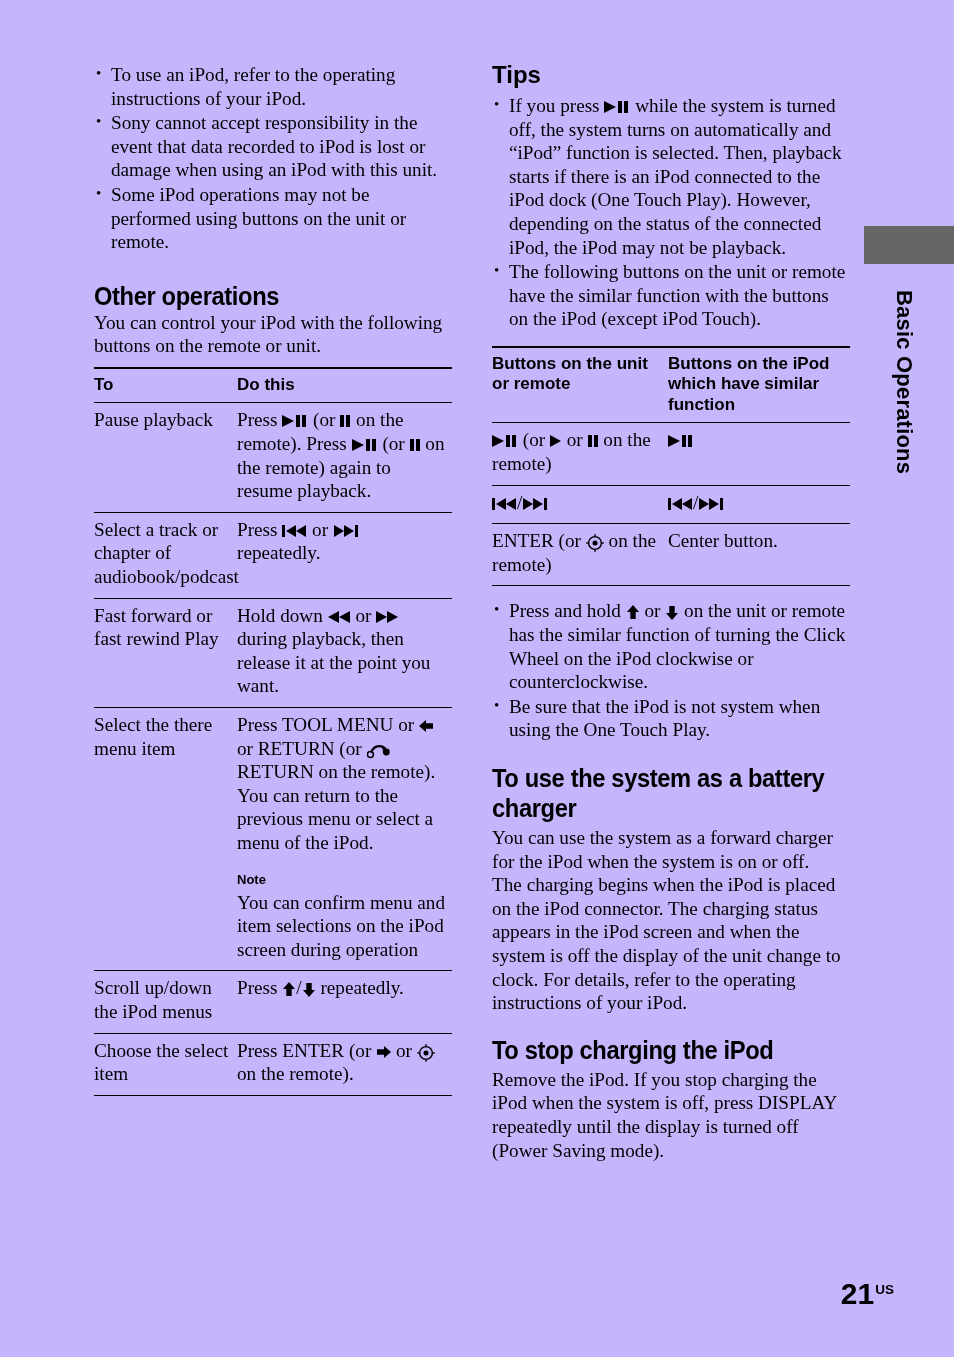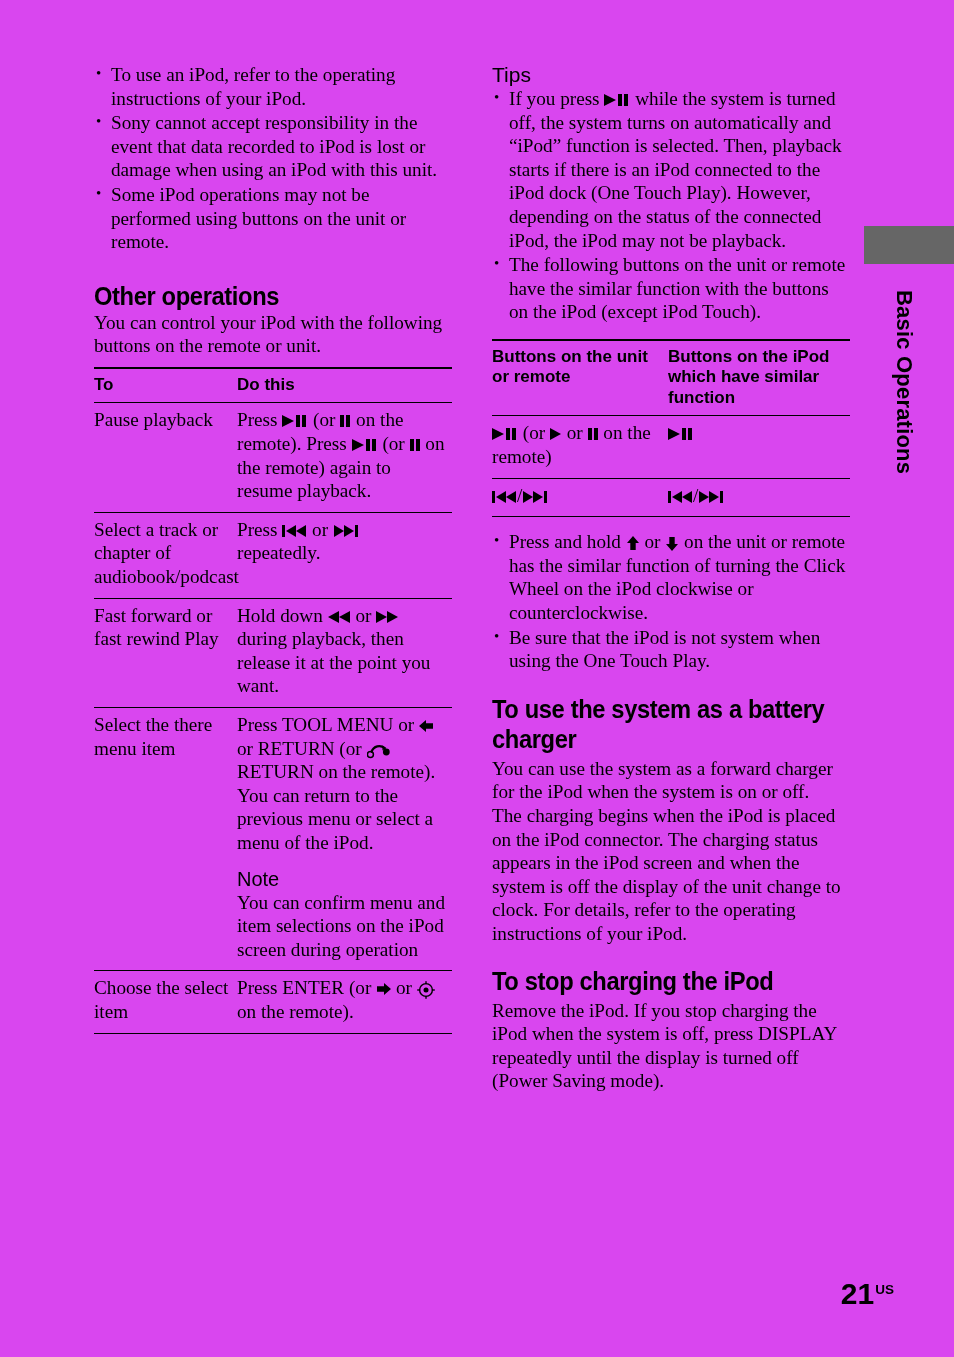--- a/index.html
+++ b/index.html
@@ -9,21 +9,21 @@
   }
   body {
     font-family: "Liberation Serif", "DejaVu Serif", serif;
     color: #000000;
   }
   .page {
     position: relative;
     width: 954px;
     height: 1357px;
     overflow: hidden;
-    background: #d946ef;
+    background: #c4b5fd;
   }
 
   
   .col {
     position: absolute;
     top: 63px;
     width: 358px;
   }
   .col-left  { left: 94px; }
   .col-right { left: 492px; }
@@ -63,24 +63,24 @@
     font-weight: bold;
     font-size: 25.5px;
     line-height: 30px;
     letter-spacing: -0.4px;
     transform: scaleX(0.93);
     transform-origin: left center;
     margin: 0;
   }
   .h-tips {
     font-family: "Liberation Sans", "DejaVu Sans", sans-serif;
-    font-weight: normal;
-    font-size: 21px;
+    font-weight: bold;
+    font-size: 24px;
     line-height: 23px;
-    margin: 0 0 1px 0;
+    margin: 0 0 8px 0;
   }
 
   
   table.doc-table {
     border-collapse: collapse;
     width: 100%;
     table-layout: fixed;
   }
   table.doc-table th,
   table.doc-table td {
@@ -101,22 +101,22 @@
     font-family: "Liberation Serif", "DejaVu Serif", serif;
     font-size: 19.2px;
     line-height: 23.6px;
     margin-top: 40px;
   }
   table.doc-table thead tr { border-top: 2.6px solid #000; border-bottom: 1.3px solid #000; }
   table.doc-table tbody tr { border-bottom: 1.3px solid #000; }
 
   .td-note-head {
     font-family: "Liberation Sans", "DejaVu Sans", sans-serif;
-    font-weight: normal;
-    font-size: 20px;
+    font-weight: bold;
+    font-size: 13px;
     line-height: 21px;
     display: block;
     margin-bottom: 1px;
   }
 
   
   .tbl-left col.c1 { width: 143px; }
   .tbl-left col.c2 { width: 215px; }
   
   .tbl-right col.c1 { width: 176px; }
@@ -253,20 +253,28 @@
           <tr>
             <td>Select the there menu item</td>
             <td>Press TOOL MENU or <span class="gl" style="vertical-align:-2px"><svg width="15" height="14" viewBox="0 0 15 14" xmlns="http://www.w3.org/2000/svg">
                   <polygon points="0,7 7,1 7,4.3 14,4.3 14,9.7 7,9.7 7,13" fill="#000"></polygon>
                 </svg></span> or RETURN (or <span class="gl" style="vertical-align:-4px"><svg width="24" height="16" viewBox="0 0 24 16" xmlns="http://www.w3.org/2000/svg">
                   <circle cx="3.4" cy="11.5" r="3" fill="none" stroke="#000" stroke-width="1.5"></circle>
                   <path d="M4.5 8.8 C6.5 2.8 13.5 1.4 17.6 5.2" fill="none" stroke="#000" stroke-width="2.2" stroke-linecap="round"></path>
                   <polygon points="15.6,2.4 19.4,5.0 15.4,7.6" fill="#000"></polygon>
                   <circle cx="19.3" cy="9.0" r="3.4" fill="#000"></circle>
                 </svg></span> RETURN on the remote). You can return to the previous menu or select a menu of the iPod.<span style="display:block;height:14px"></span><span class="td-note-head">Note</span><span>You can confirm menu and item selections on the iPod screen during operation</span></td>
+          </tr>
+          <tr>
+            <td>Scroll up/down the iPod menus</td>
+            <td>Press <span class="gl" style="vertical-align:-3px"><svg width="14" height="15" viewBox="0 0 14 15" xmlns="http://www.w3.org/2000/svg">
+                  <polygon points="7,0 13,7 9.7,7 9.7,14 4.3,14 4.3,7 1,7" fill="#000"></polygon>
+                </svg></span>/<span class="gl" style="vertical-align:-3px"><svg width="14" height="15" viewBox="0 0 14 15" xmlns="http://www.w3.org/2000/svg">
+                  <polygon points="7,15 13,8 9.7,8 9.7,1 4.3,1 4.3,8 1,8" fill="#000"></polygon>
+                </svg></span> repeatedly.</td>
           </tr>
           <tr>
             <td>Choose the select item</td>
             <td>Press ENTER (or <span class="gl" style="vertical-align:-2px"><svg width="15" height="14" viewBox="0 0 15 14" xmlns="http://www.w3.org/2000/svg">
                   <polygon points="15,7 8,1 8,4.3 1,4.3 1,9.7 8,9.7 8,13" fill="#000"></polygon>
                 </svg></span> or <span class="gl" style="vertical-align:-5px"><svg width="18" height="18" viewBox="0 0 18 18" xmlns="http://www.w3.org/2000/svg">
                   <circle cx="9" cy="9" r="6.4" fill="none" stroke="#000" stroke-width="1.4"></circle>
                   <circle cx="9" cy="9" r="2.5" fill="#000"></circle>
                   <rect x="8.3" y="0.2" width="1.4" height="3" fill="#000"></rect>
                   <rect x="8.3" y="14.8" width="1.4" height="3" fill="#000"></rect>
@@ -335,20 +343,31 @@
             <td><span class="gl" style="vertical-align:-2px"><svg width="25" height="14" viewBox="0 0 25 14" xmlns="http://www.w3.org/2000/svg">
                   <rect x="0" y="1" width="3" height="12" fill="#000"></rect>
                   <polygon points="14,1 4,7 14,13" fill="#000"></polygon>
                   <polygon points="24,1 14,7 24,13" fill="#000"></polygon>
                 </svg></span>/<span class="gl" style="vertical-align:-2px"><svg width="25" height="14" viewBox="0 0 25 14" xmlns="http://www.w3.org/2000/svg">
                   <polygon points="1,1 11,7 1,13" fill="#000"></polygon>
                   <polygon points="11,1 21,7 11,13" fill="#000"></polygon>
                   <rect x="22" y="1" width="3" height="12" fill="#000"></rect>
                 </svg></span></td>
           </tr>
+          <tr>
+            <td>ENTER (or <span class="gl" style="vertical-align:-5px"><svg width="18" height="18" viewBox="0 0 18 18" xmlns="http://www.w3.org/2000/svg">
+                  <circle cx="9" cy="9" r="6.4" fill="none" stroke="#000" stroke-width="1.4"></circle>
+                  <circle cx="9" cy="9" r="2.5" fill="#000"></circle>
+                  <rect x="8.3" y="0.2" width="1.4" height="3" fill="#000"></rect>
+                  <rect x="8.3" y="14.8" width="1.4" height="3" fill="#000"></rect>
+                  <rect x="0.2" y="8.3" width="3" height="1.4" fill="#000"></rect>
+                  <rect x="14.8" y="8.3" width="3" height="1.4" fill="#000"></rect>
+                </svg></span> on the remote)</td>
+            <td>Center button.</td>
+          </tr>
         </tbody>
     </table>
 
     <div style="height:13px"></div>
 
     <ul class="bullets body-text" id="after-table-bullets">
         <li>Press and hold <span class="gl" style="vertical-align:-3px"><svg width="14" height="15" viewBox="0 0 14 15" xmlns="http://www.w3.org/2000/svg">
               <polygon points="7,0 13,7 9.7,7 9.7,14 4.3,14 4.3,7 1,7" fill="#000"></polygon>
             </svg></span> or <span class="gl" style="vertical-align:-3px"><svg width="14" height="15" viewBox="0 0 14 15" xmlns="http://www.w3.org/2000/svg">
               <polygon points="7,15 13,8 9.7,8 9.7,1 4.3,1 4.3,8 1,8" fill="#000"></polygon>

